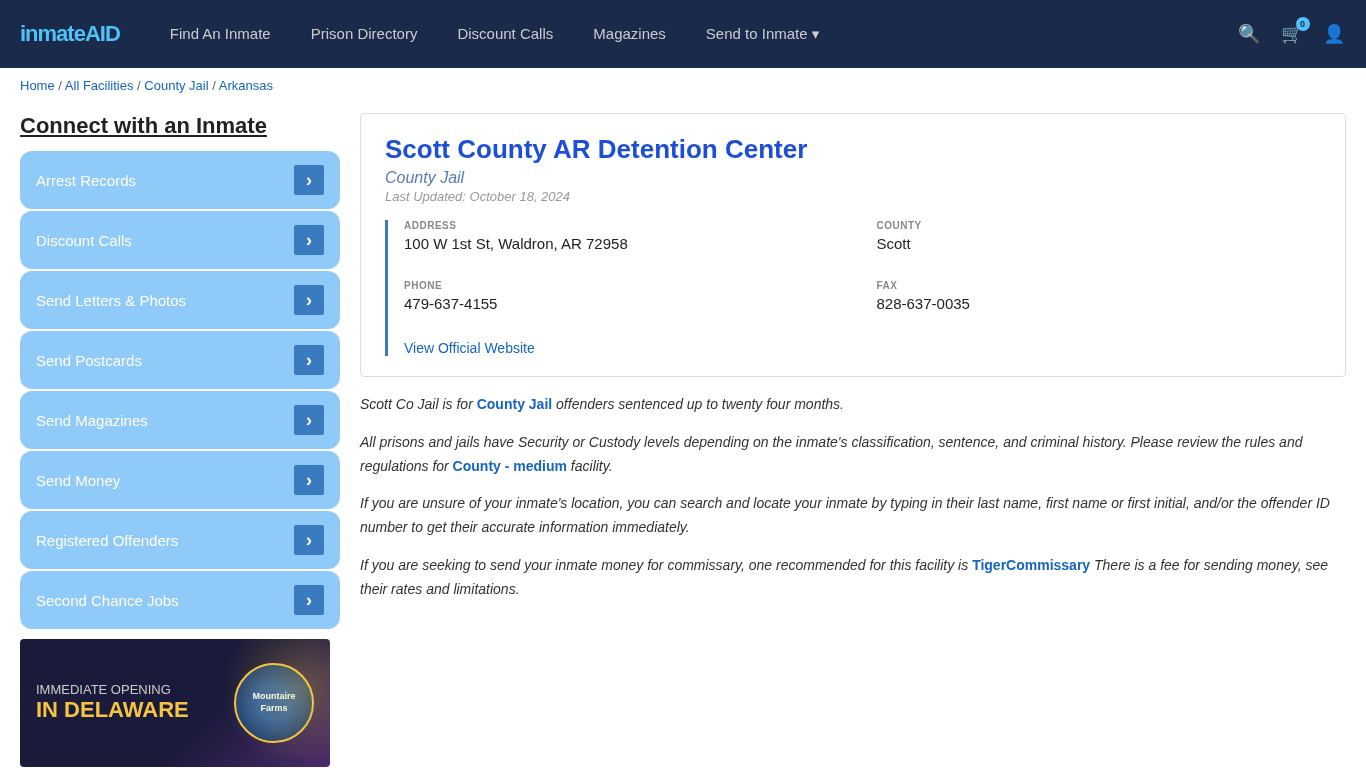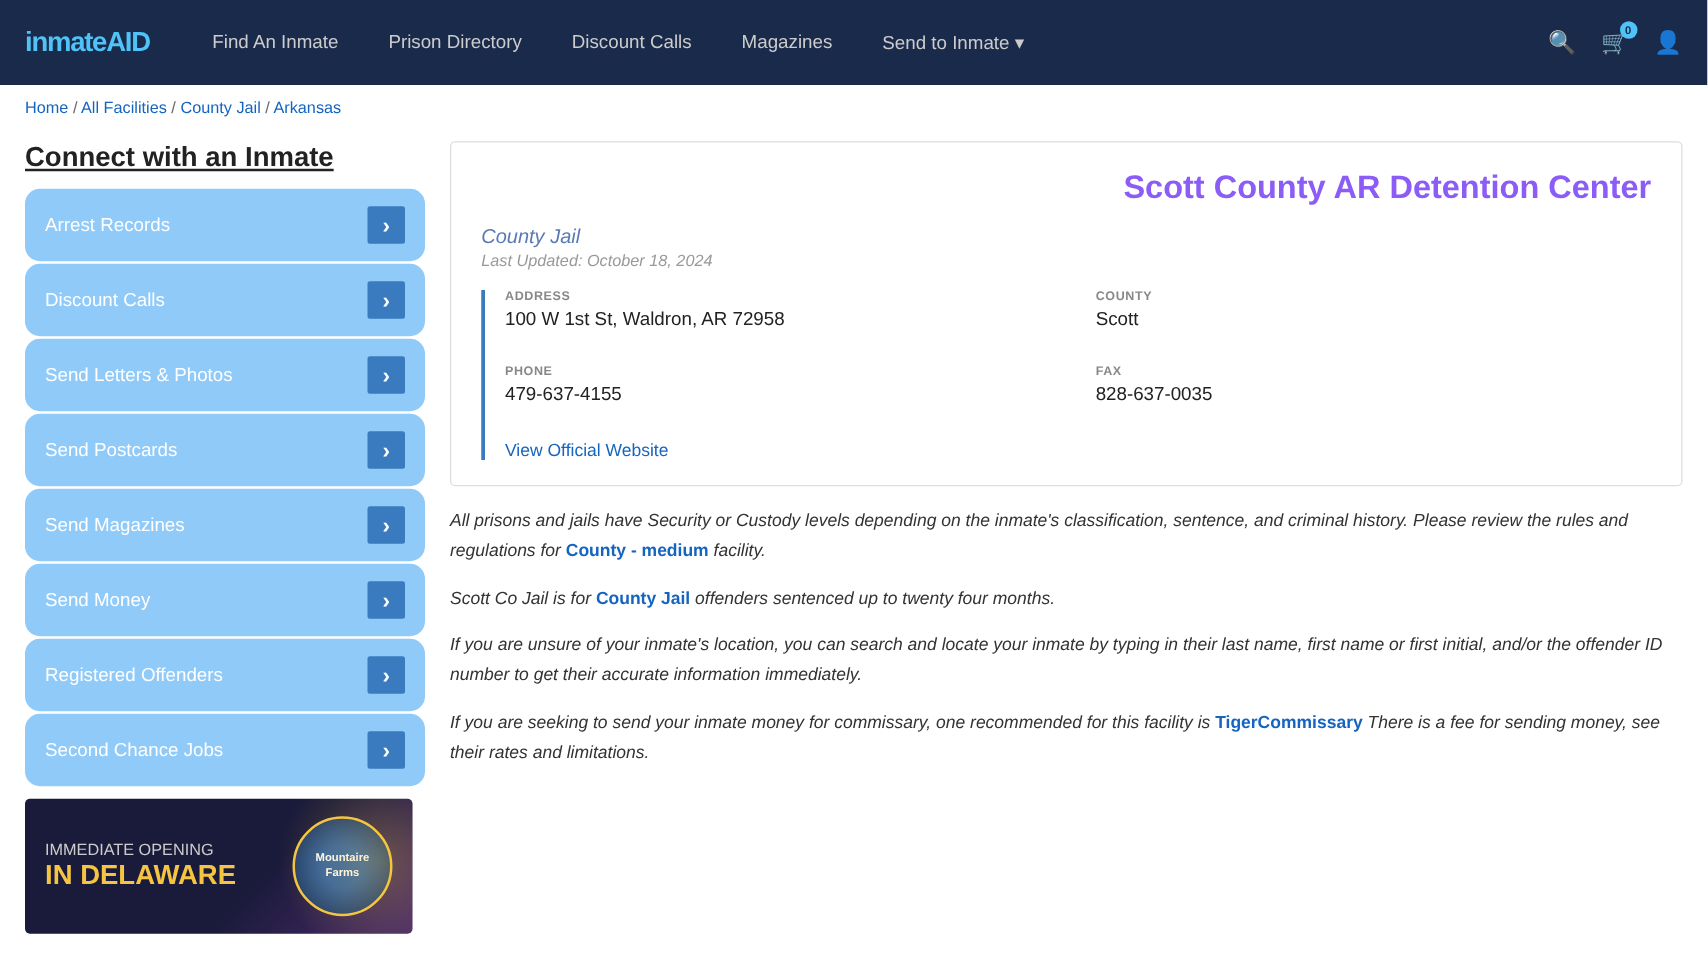--- a/index.html
+++ b/index.html
@@ -125,21 +125,21 @@
       justify-content: center;
       border-radius: 2px;
       font-size: 18px;
       font-weight: bold;
     }
 
     
     .ad-banner {
       margin-top: 10px;
       width: 310px;
-      height: 108px;
+      height: 128px;
       background: linear-gradient(135deg, #1a1a3a 60%, #4a2a6a 100%);
       border-radius: 4px;
       display: flex;
       align-items: center;
       justify-content: space-between;
       padding: 0 16px;
       overflow: hidden;
       position: relative;
     }
     .ad-text {
@@ -193,23 +193,22 @@
     }
     .facility-card {
       border: 1px solid #ddd;
       border-radius: 4px;
       padding: 20px 24px;
       margin-bottom: 16px;
     }
     .facility-name {
       font-size: 26px;
       font-weight: bold;
-      color: #8b5cf6;
-      margin-bottom: 16px;
-      text-align: right;
+      color: #1d4ed8;
+      margin-bottom: 4px;
     }
     .facility-type {
       font-size: 16px;
       color: #5a7ab5;
       font-style: italic;
       margin-bottom: 2px;
     }
     .facility-updated {
       font-size: 13px;
       color: #999;
@@ -378,24 +377,24 @@
         <div>
           <div class="info-label">FAX</div>
           <div class="info-value">828-637-0035</div>
         </div>
         <a class="official-link">View Official Website</a>
       </div>
     </div>
 
     <div class="description">
       <p>
-        <span>All prisons and jails have Security or Custody levels depending on the inmate's classification, sentence, and criminal history. Please review the rules and regulations for </span><a class="highlight-link">County - medium</a><span> facility.</span>
+        <span>Scott Co Jail is for </span><a class="highlight-link">County Jail</a><span> offenders sentenced up to twenty four months.</span>
       </p>
       <p>
-        <span>Scott Co Jail is for </span><a class="highlight-link">County Jail</a><span> offenders sentenced up to twenty four months.</span>
+        <span>All prisons and jails have Security or Custody levels depending on the inmate's classification, sentence, and criminal history. Please review the rules and regulations for </span><a class="highlight-link">County - medium</a><span> facility.</span>
       </p>
       <p>
         <span>If you are unsure of your inmate's location, you can search and locate your inmate by typing in their last name, first name or first initial, and/or the offender ID number to get their accurate information immediately.</span>
       </p>
       <p>
         <span>If you are seeking to send your inmate money for commissary, one recommended for this facility is </span><a class="highlight-orange">TigerCommissary</a><span> There is a fee for sending money, see their rates and limitations.</span>
       </p>
     </div>
 
   </main>

